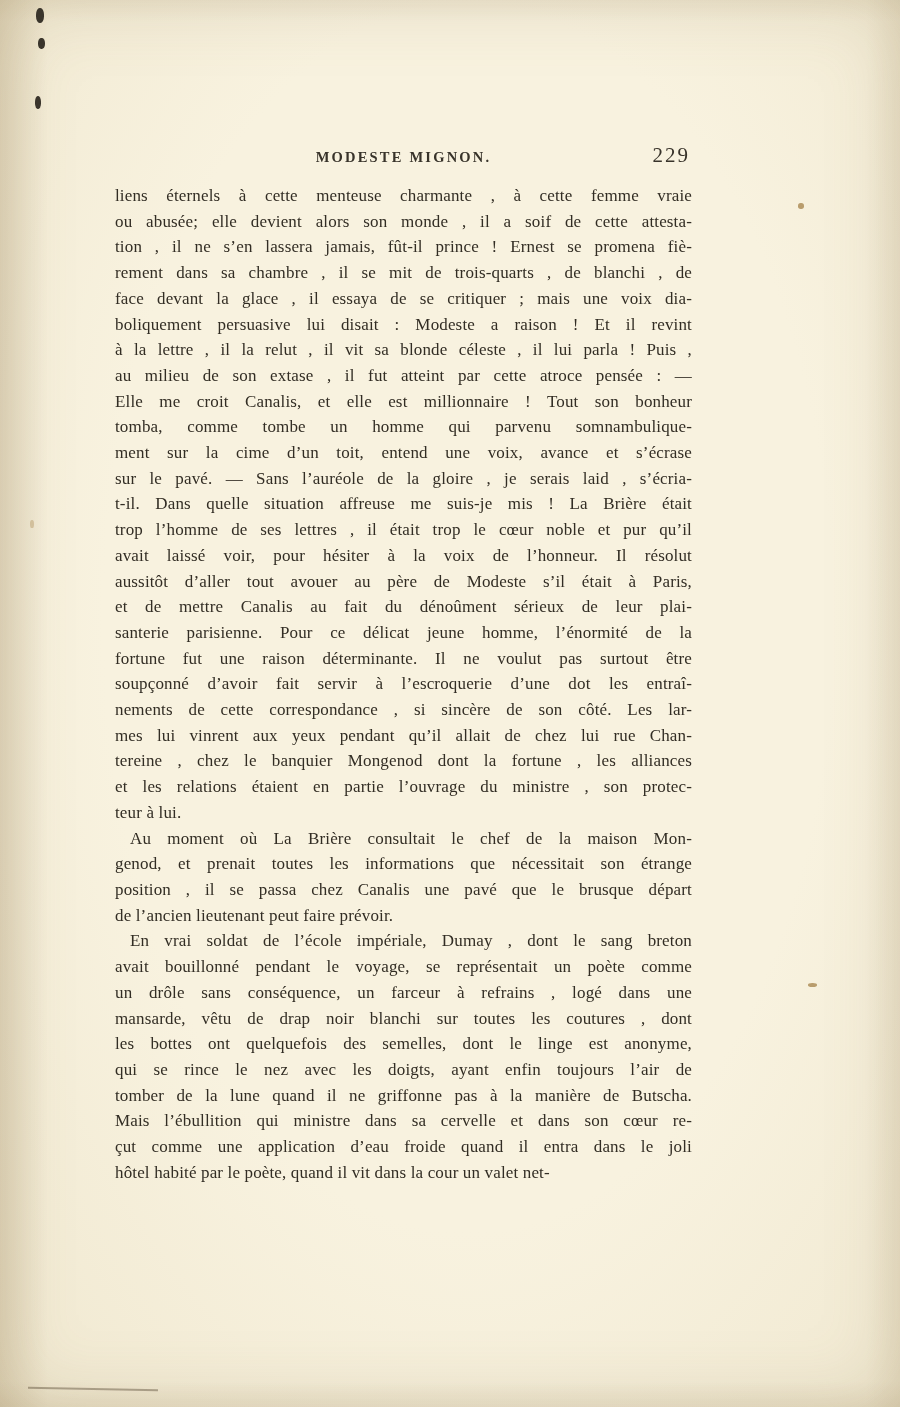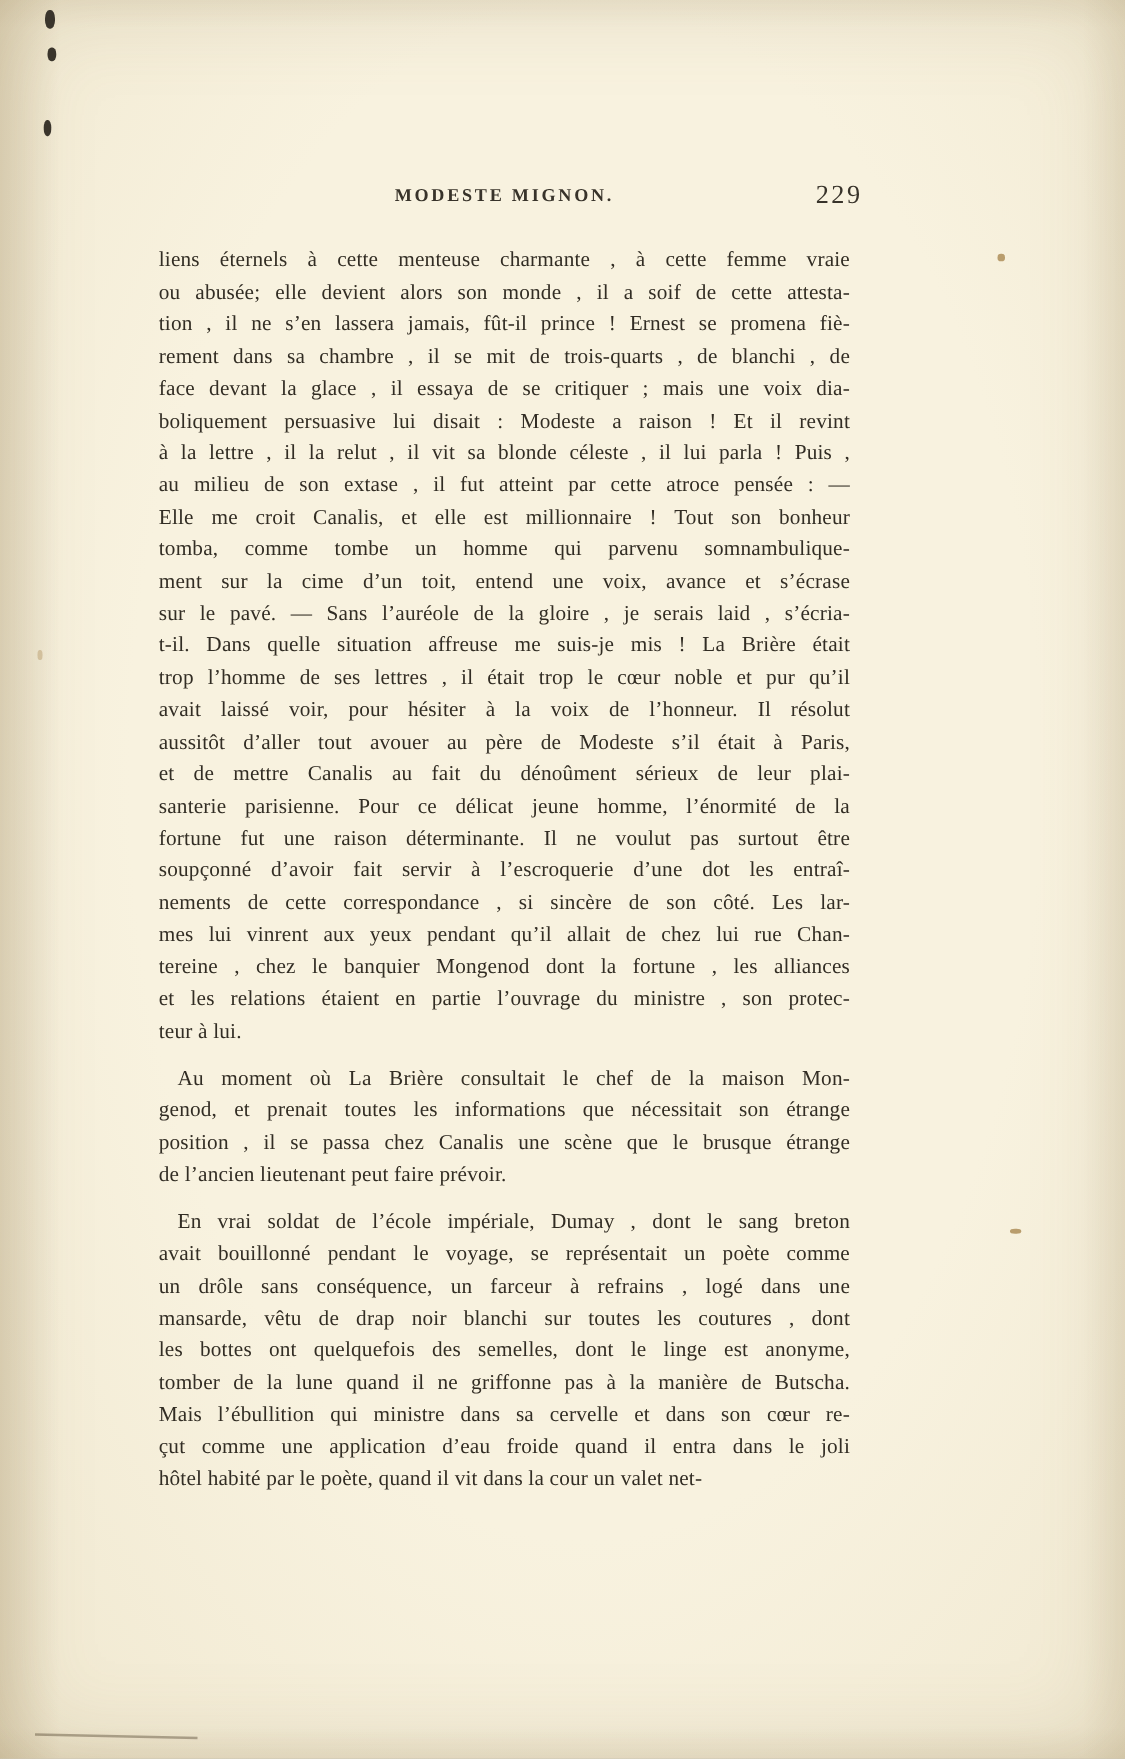--- a/index.html
+++ b/index.html
@@ -51,21 +51,21 @@
   }
   .text-block {
     position: absolute;
     left: 115px;
     top: 183px;
     width: 577px;
     font-size: 17px;
     line-height: 25.7px;
     letter-spacing: 0.15px;
   }
-  .paragraph { margin: 12px; }
+  .paragraph { margin: 0; }
   .paragraph.indent .line:first-child { text-indent: 15px; }
   .line {
     text-align: justify;
     text-align-last: justify;
   }
   .line.last {
     text-align-last: left;
   }
   .speck {
     position: absolute;
@@ -114,29 +114,30 @@
         <div class="line">soupçonné d’avoir fait servir à l’escroquerie d’une dot les entraî-</div>
         <div class="line">nements de cette correspondance , si sincère de son côté. Les lar-</div>
         <div class="line">mes lui vinrent aux yeux pendant qu’il allait de chez lui rue Chan-</div>
         <div class="line">tereine , chez le banquier Mongenod dont la fortune , les alliances</div>
         <div class="line">et les relations étaient en partie l’ouvrage du ministre , son protec-</div>
         <div class="line last">teur à lui.</div>
       </div>
       <div class="paragraph indent">
         <div class="line">Au moment où La Brière consultait le chef de la maison Mon-</div>
         <div class="line">genod, et prenait toutes les informations que nécessitait son étrange</div>
-        <div class="line">position , il se passa chez Canalis une scène que le brusque étrange</div>
+        <div class="line">position , il se passa chez Canalis une pavé que le brusque départ</div>
         <div class="line last">de l’ancien lieutenant peut faire prévoir.</div>
       </div>
       <div class="paragraph indent">
         <div class="line">En vrai soldat de l’école impériale, Dumay , dont le sang breton</div>
         <div class="line">avait bouillonné pendant le voyage, se représentait un poète comme</div>
         <div class="line">un drôle sans conséquence, un farceur à refrains , logé dans une</div>
         <div class="line">mansarde, vêtu de drap noir blanchi sur toutes les coutures , dont</div>
         <div class="line">les bottes ont quelquefois des semelles, dont le linge est anonyme,</div>
+        <div class="line">qui se rince le nez avec les doigts, ayant enfin toujours l’air de</div>
         <div class="line">tomber de la lune quand il ne griffonne pas à la manière de Butscha.</div>
         <div class="line">Mais l’ébullition qui ministre dans sa cervelle et dans son cœur re-</div>
         <div class="line">çut comme une application d’eau froide quand il entra dans le joli</div>
         <div class="line last">hôtel habité par le poète, quand il vit dans la cour un valet net-</div>
       </div>
     </div>
 
   <div class="speck" style="left:36px; top:8px;  width:8px;  height:15px;"></div>
   <div class="speck" style="left:38px; top:38px; width:7px;  height:11px;"></div>
   <div class="speck" style="left:35px; top:96px; width:6px;  height:13px;"></div>

